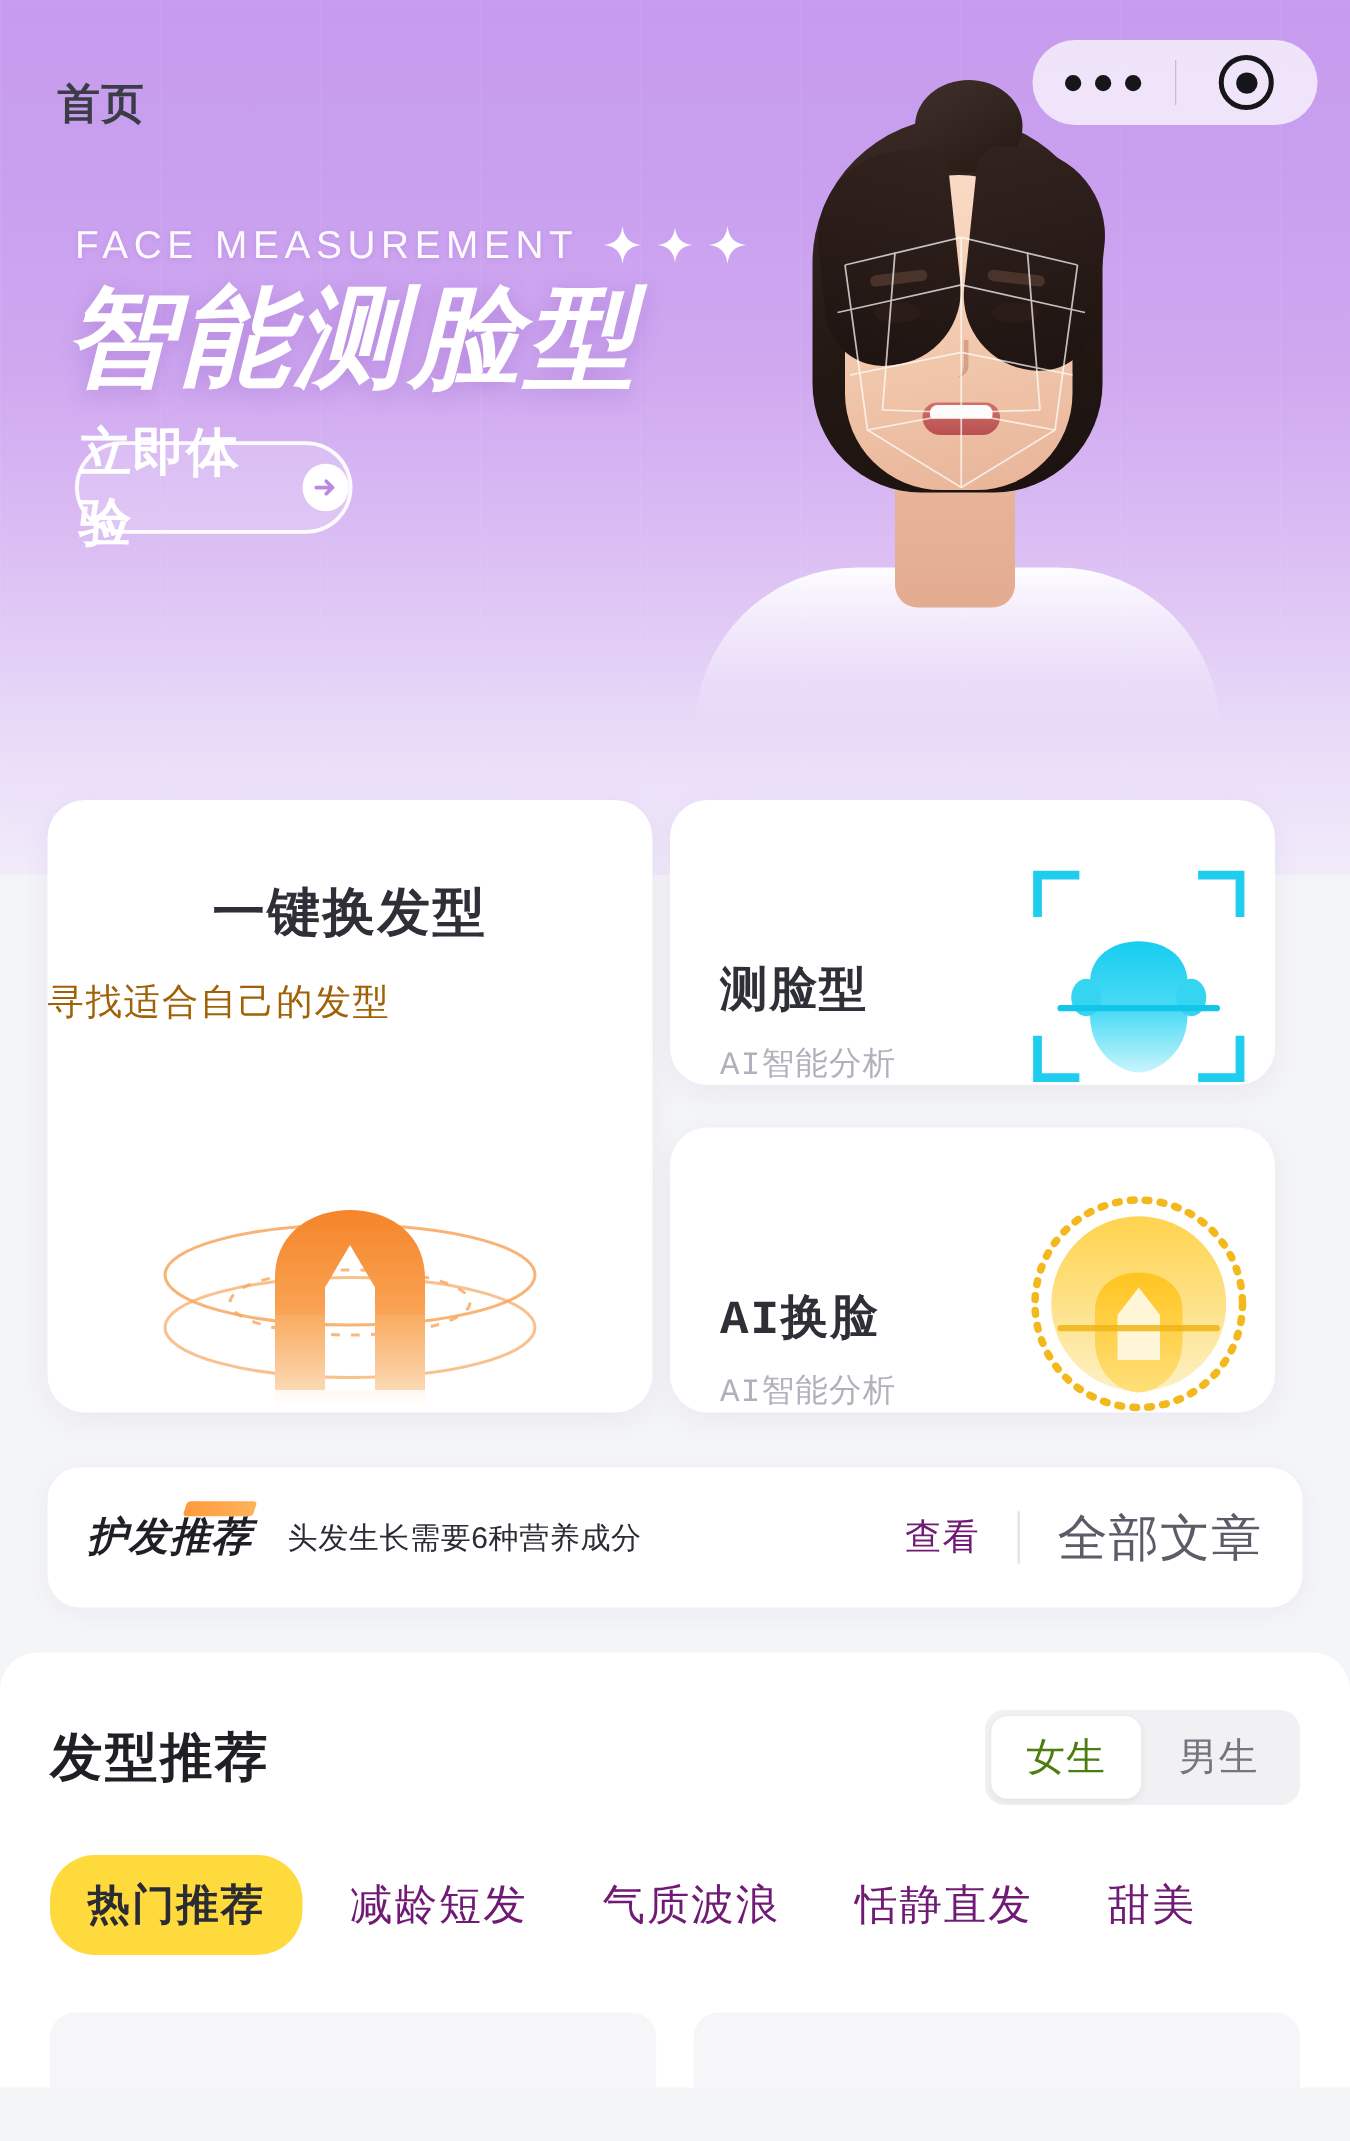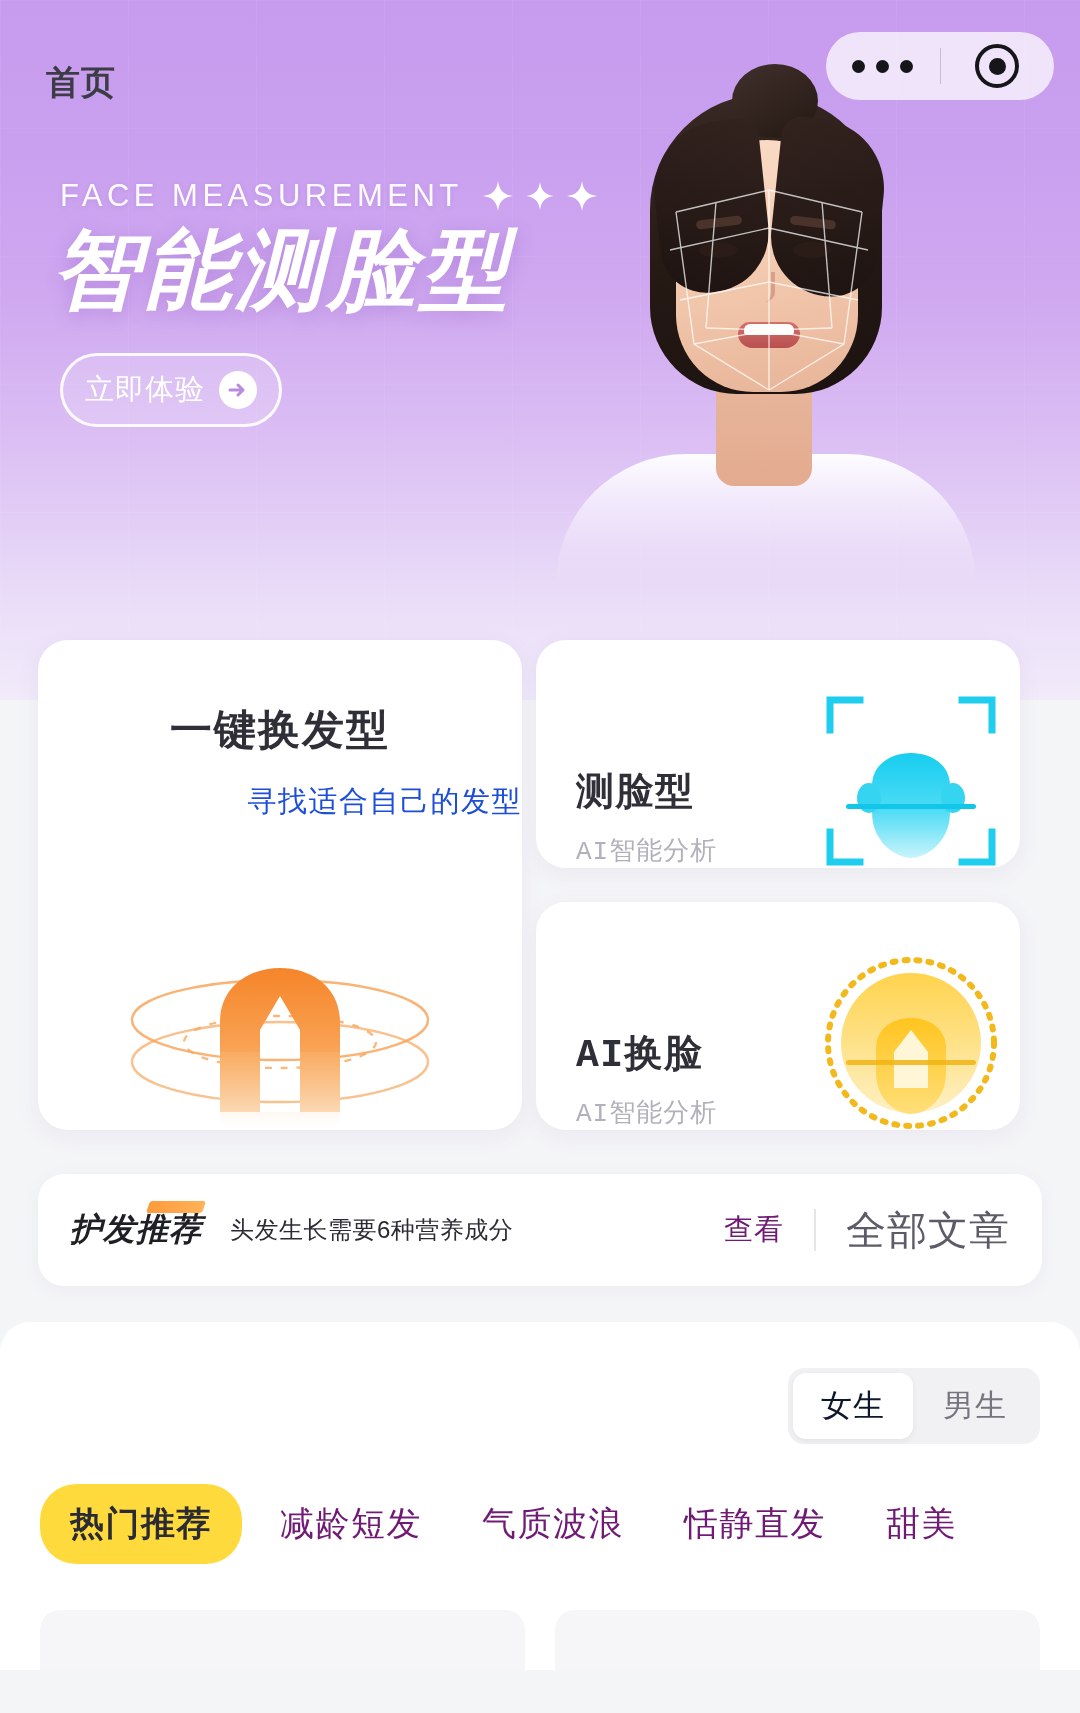--- a/index.html
+++ b/index.html
@@ -62,21 +62,21 @@
     letter-spacing:4px; line-height:1.08;
     text-shadow:0 5px 18px rgba(128,70,185,.30);
   }
   .cta{
     position:absolute; left:60px; top:353px;
     width:222px; height:74px; border-radius:37px;
     border:3px solid rgba(255,255,255,.92);
     background:rgba(255,255,255,.16);
     display:flex; align-items:center; justify-content:center; gap:14px;
   }
-  .cta-label{ font-size:29px; color:#ffffff; font-weight:400; letter-spacing:1px; }
+  .cta-label{ font-size:42px; color:#ffffff; font-weight:700; letter-spacing:1px; }
   .cta-arrow{
     width:38px; height:38px; border-radius:50%; background:#ffffff;
     display:flex; align-items:center; justify-content:center;
   }
   .cta-arrow svg{ display:block; }
 
   
   .model{
     position:absolute; right:152px; top:66px; width:330px; height:430px;
   }
@@ -153,22 +153,22 @@
   }
   .card-left{ width:484px; height:490px; }
   .card-right-col{ display:flex; flex-direction:column; gap:34px; width:484px; }
   .card-right{ height:228px; }
 
   .cl-title{
     text-align:center; margin-top:62px;
     font-size:42px; font-weight:700; color:#2f2f38; letter-spacing:2px;
   }
   .cl-sub{
-    text-align:right; margin-top:24px;
-    font-size:29px; color:#1d4ed8; letter-spacing:1.5px;
+    text-align:left; margin-top:24px;
+    font-size:29px; color:#a16207; letter-spacing:1.5px;
   }
   .cl-art{ position:absolute; left:0; right:0; top:262px; height:230px; }
 
   .cr-inner{ display:flex; align-items:flex-end; height:100%; padding:0 0 0 40px;font-family:Liberation Mono, monospace; }
   .cr-text{ flex:1; }
   .cr-title{ font-size:38px; font-weight:700; color:#2f2f38; letter-spacing:1.5px; }
   .cr-sub{ font-size:26px; color:#b1b1bb; margin-top:16px; letter-spacing:1px; }
   .cr-art{ width:174px; height:174px; position:relative; margin-right:22px; flex:none; }
 
   
@@ -201,21 +201,21 @@
   }
   .rec-head{ display:flex; align-items:center; }
   .rec-title{ font-size:42px; font-weight:700; color:#1f1f26; letter-spacing:2px; }
   .rec-spacer{ flex:1; }
   .gender-toggle{
     display:flex; background:#f1f1f4; border-radius:16px; padding:5px; gap:2px;
   }
   .gt-item{
     padding:12px 28px; border-radius:13px; font-size:31px; color:#75757f; letter-spacing:1px;
   }
-  .gt-item.active{ background:#ffffff; color:#0f172a; box-shadow:0 2px 6px rgba(0,0,0,.06); }
+  .gt-item.active{ background:#ffffff; color:#4d7c0f; box-shadow:0 2px 6px rgba(0,0,0,.06); }
 
   .tabs{
     display:flex; align-items:center; gap:0; margin-top:40px;
     white-space:nowrap; overflow:hidden;
   }
   .tab{
     font-size:34px; color:#701a75; letter-spacing:1.5px; padding:0 30px; flex:none;
   }
   .tab.active{
     background:#ffda3d; color:#2b2b33; font-weight:700;
@@ -409,20 +409,21 @@
     </div>
     <div class="ab-title">头发生长需要6种营养成分</div>
     <div class="ab-spacer"></div>
     <div class="ab-view">查看</div>
     <div class="ab-div"></div>
     <div class="ab-all">全部文章</div>
   </div>
 
   <div class="rec-section">
     <div class="rec-head">
+      <div class="rec-title">发型推荐</div>
       <div class="rec-spacer"></div>
       <div class="gender-toggle">
         <div class="gt-item active">女生</div>
         <div class="gt-item">男生</div>
       </div>
     </div>
 
     <div class="tabs">
       <div class="tab active">热门推荐</div>
       <div class="tab">减龄短发</div>

